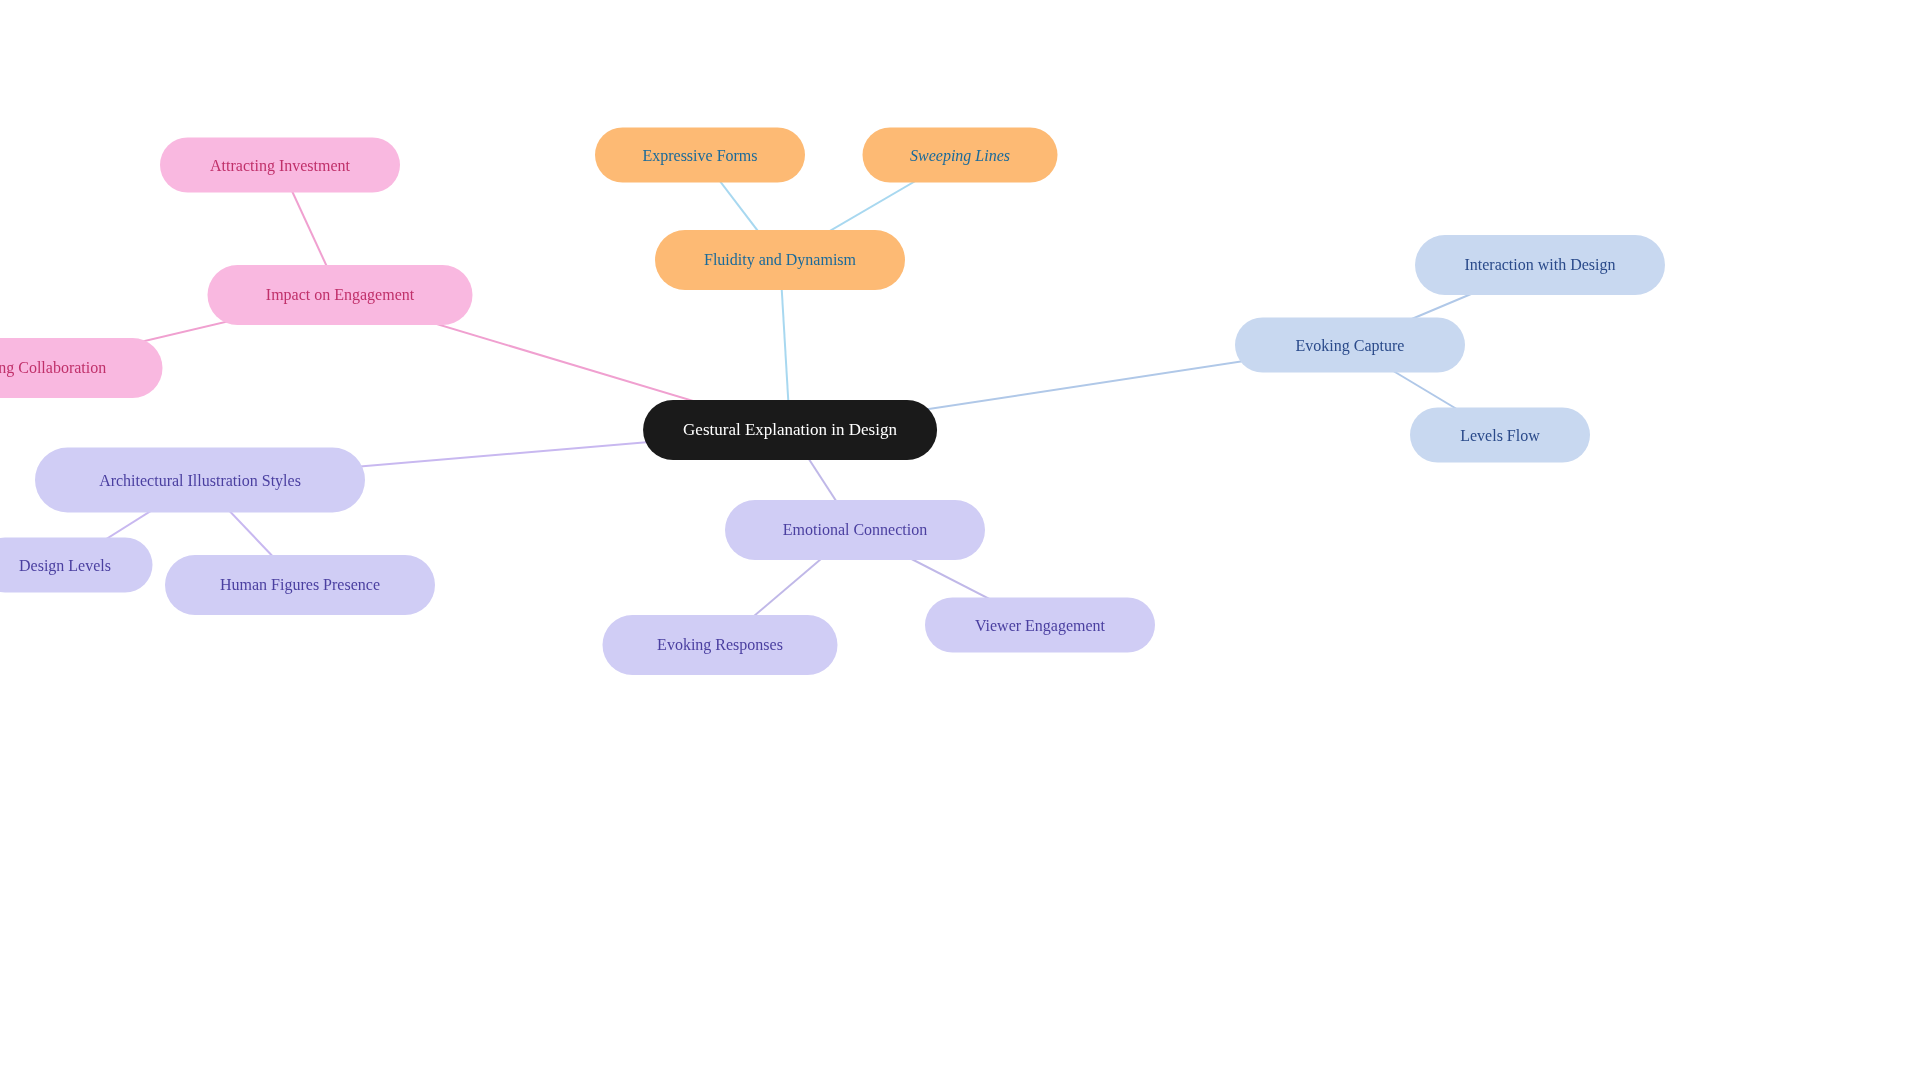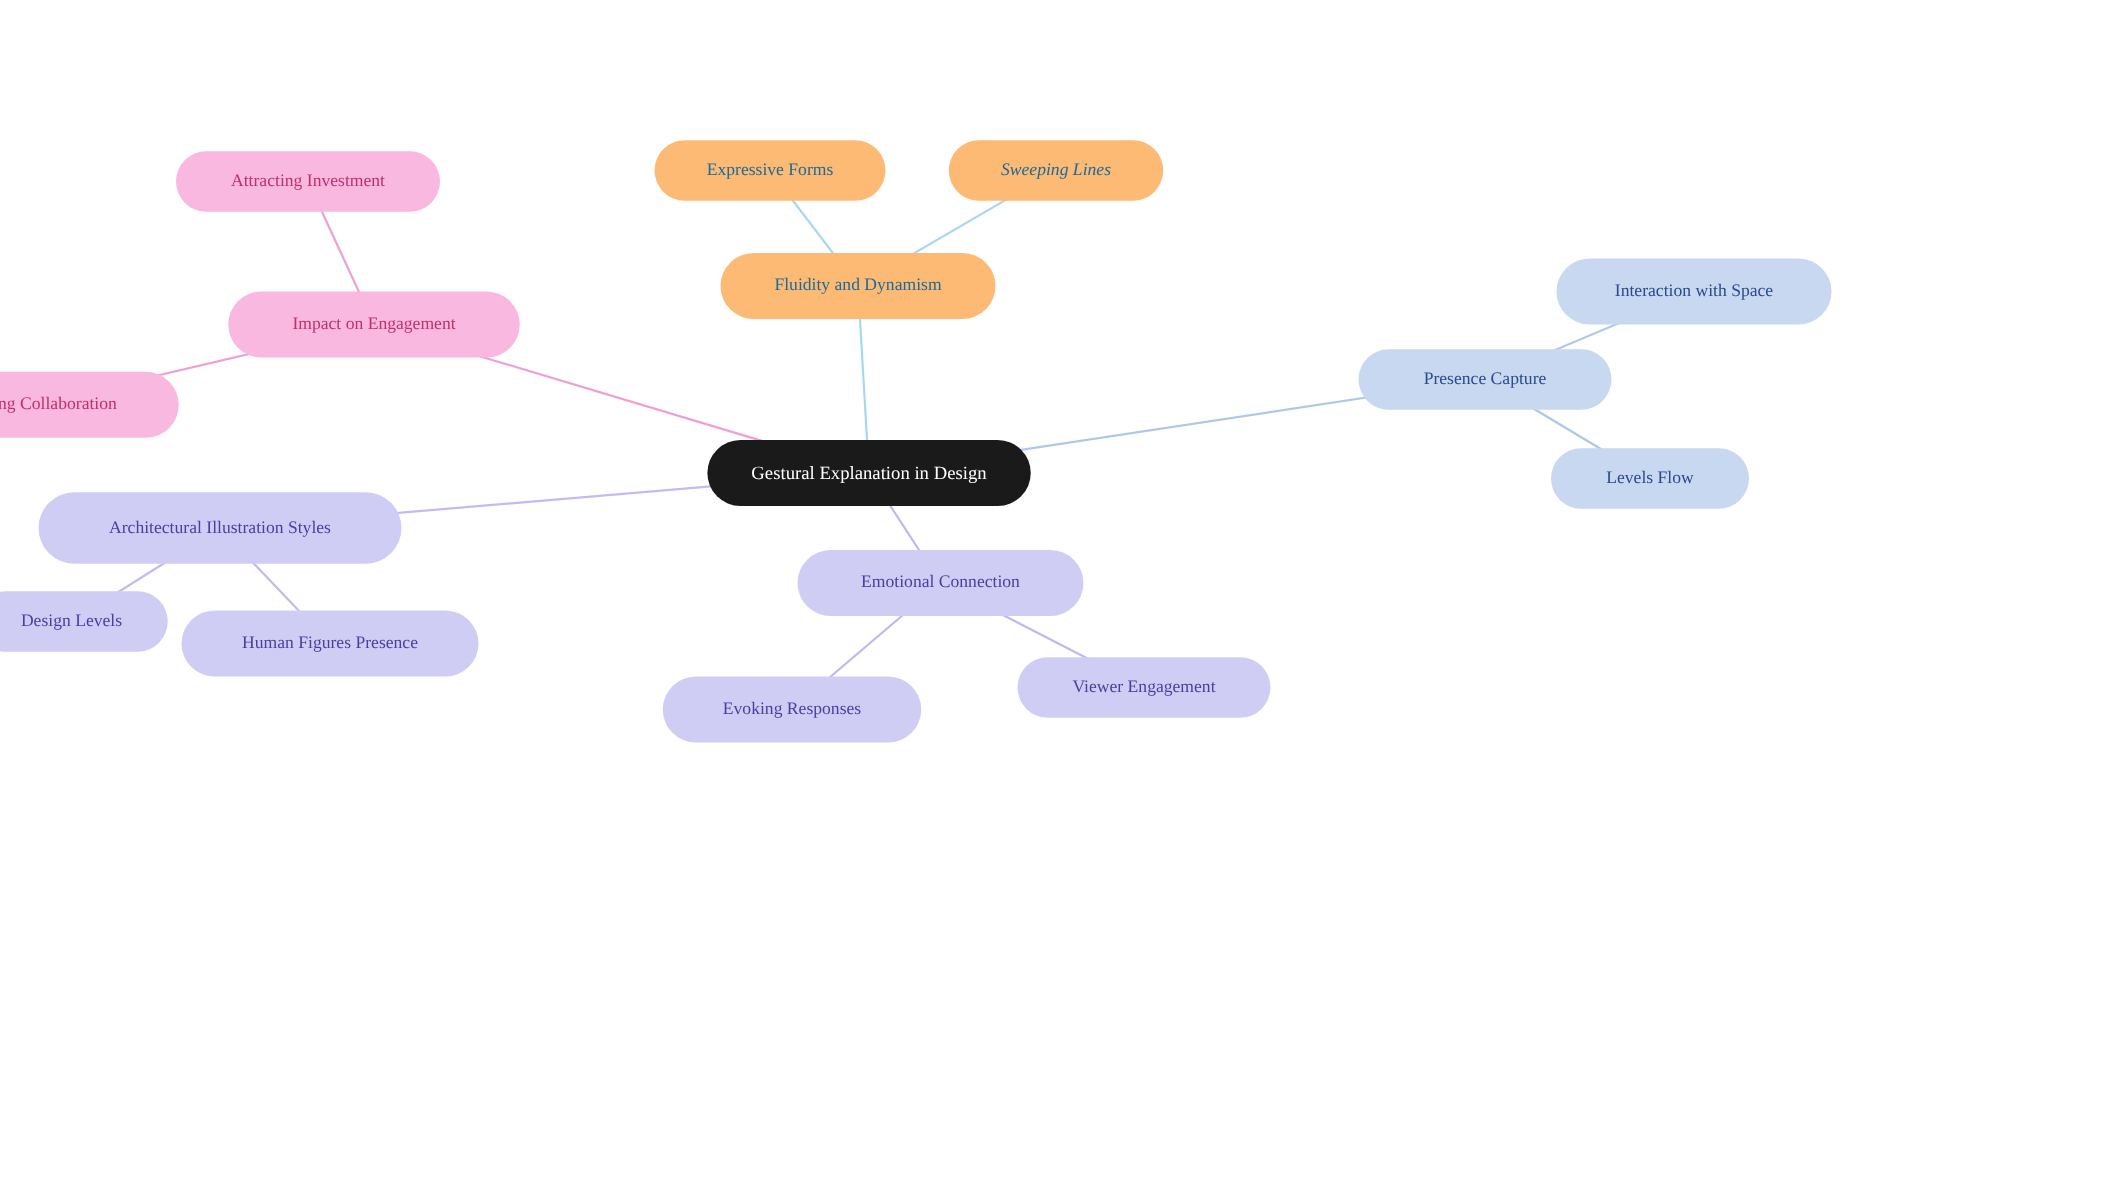--- a/index.html
+++ b/index.html
@@ -92,24 +92,24 @@
 <div class="node node-blue" id="node-expressive-forms" style="left: 700px; top: 155px; width: 210px; height: 55px; transform: translate(-50%, -50%);">
       <span style="white-space: normal;">Expressive Forms</span>
     </div>
     <div class="node node-blue" id="node-sweeping-lines" style="left: 960px; top: 155px; width: 195px; height: 55px; transform: translate(-50%, -50%);">
       <span style="white-space: normal; font-style: italic;">Sweeping Lines</span>
     </div>
     <div class="node node-blue" id="node-fluidity-dynamism" style="left: 780px; top: 260px; width: 250px; height: 60px; transform: translate(-50%, -50%);">
       <span style="white-space: normal;">Fluidity and Dynamism</span>
     </div>
     <div class="node node-blue-gray" id="node-interaction-space" style="left: 1540px; top: 265px; width: 250px; height: 60px; transform: translate(-50%, -50%);">
-      <span style="white-space: normal;">Interaction with Space</span>
+      <span style="white-space: normal;">Interaction with Design</span>
     </div>
     <div class="node node-blue-gray" id="node-movement-capture" style="left: 1350px; top: 345px; width: 230px; height: 55px; transform: translate(-50%, -50%);">
-      <span style="white-space: normal;">Presence Capture</span>
+      <span style="white-space: normal;">Evoking Capture</span>
     </div>
     <div class="node node-blue-gray" id="node-visual-flow" style="left: 1500px; top: 435px; width: 180px; height: 55px; transform: translate(-50%, -50%);">
       <span style="white-space: normal;">Levels Flow</span>
     </div>
     <div class="node node-pink" id="node-attracting-investment" style="left: 280px; top: 165px; width: 240px; height: 55px; transform: translate(-50%, -50%);">
       <span style="white-space: normal;">Attracting Investment</span>
     </div>
     <div class="node node-pink" id="node-impact-engagement" style="left: 340px; top: 295px; width: 265px; height: 60px; transform: translate(-50%, -50%);">
       <span style="white-space: normal;">Impact on Engagement</span>
     </div>

